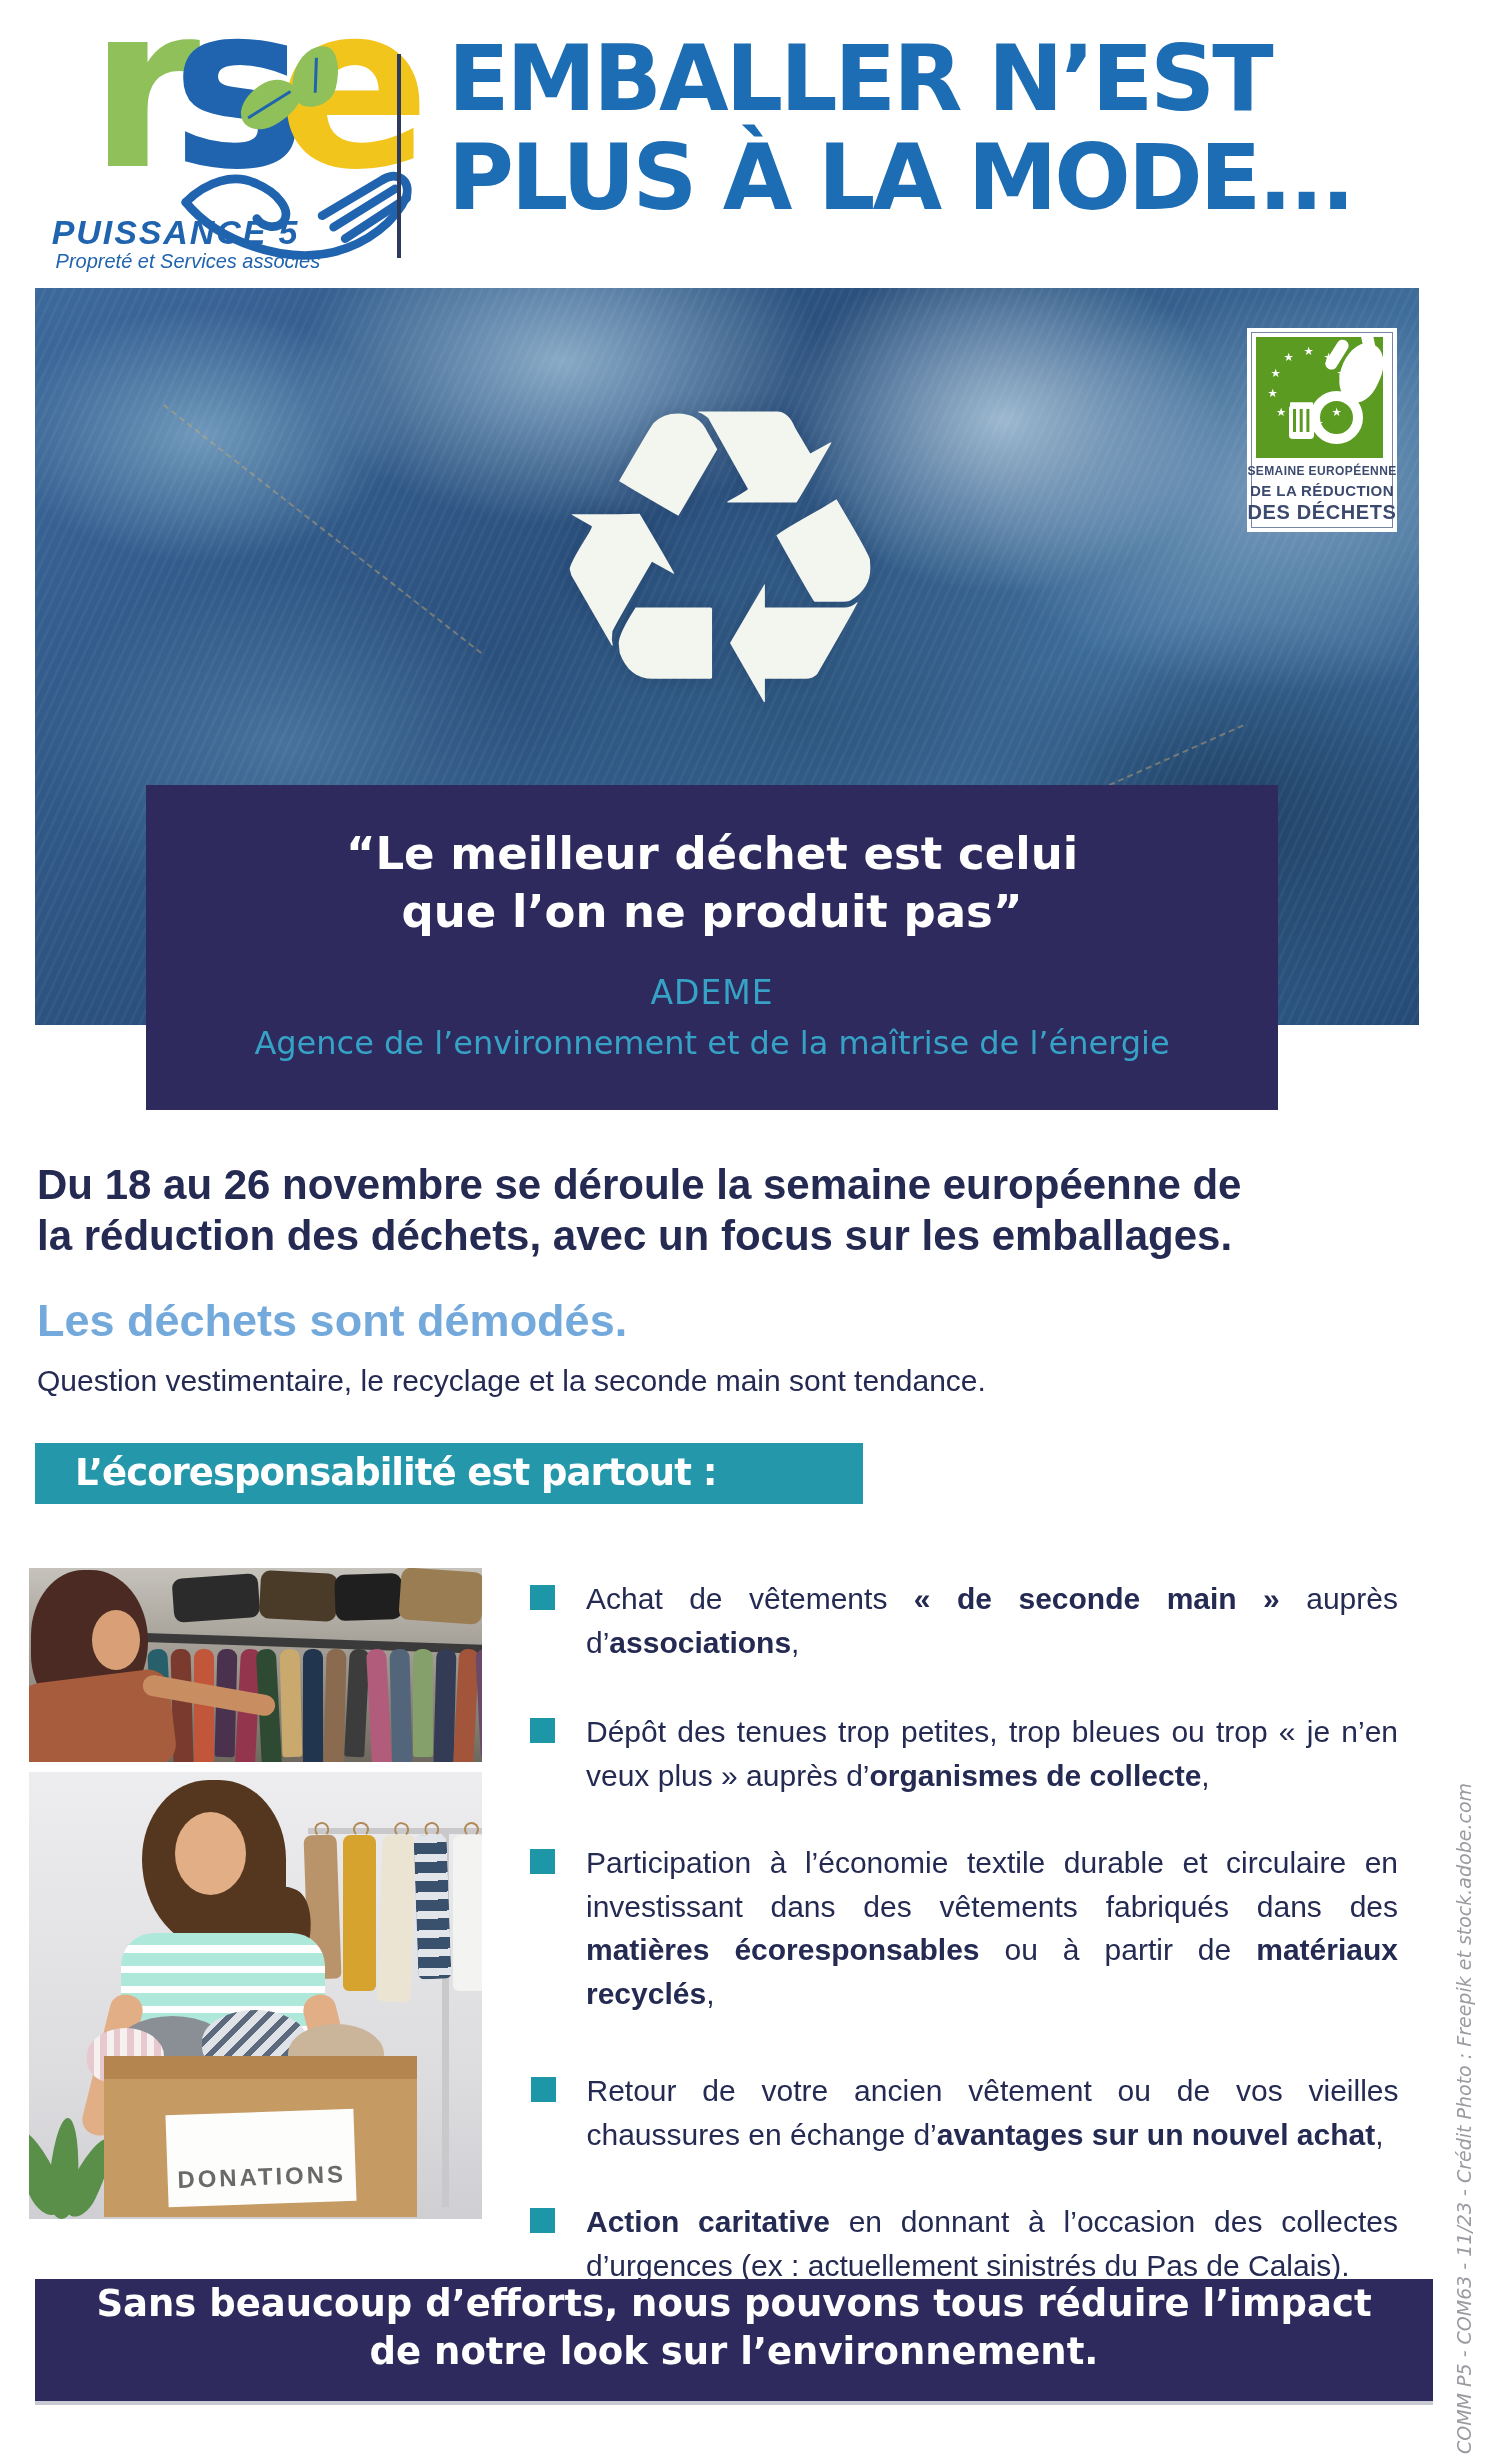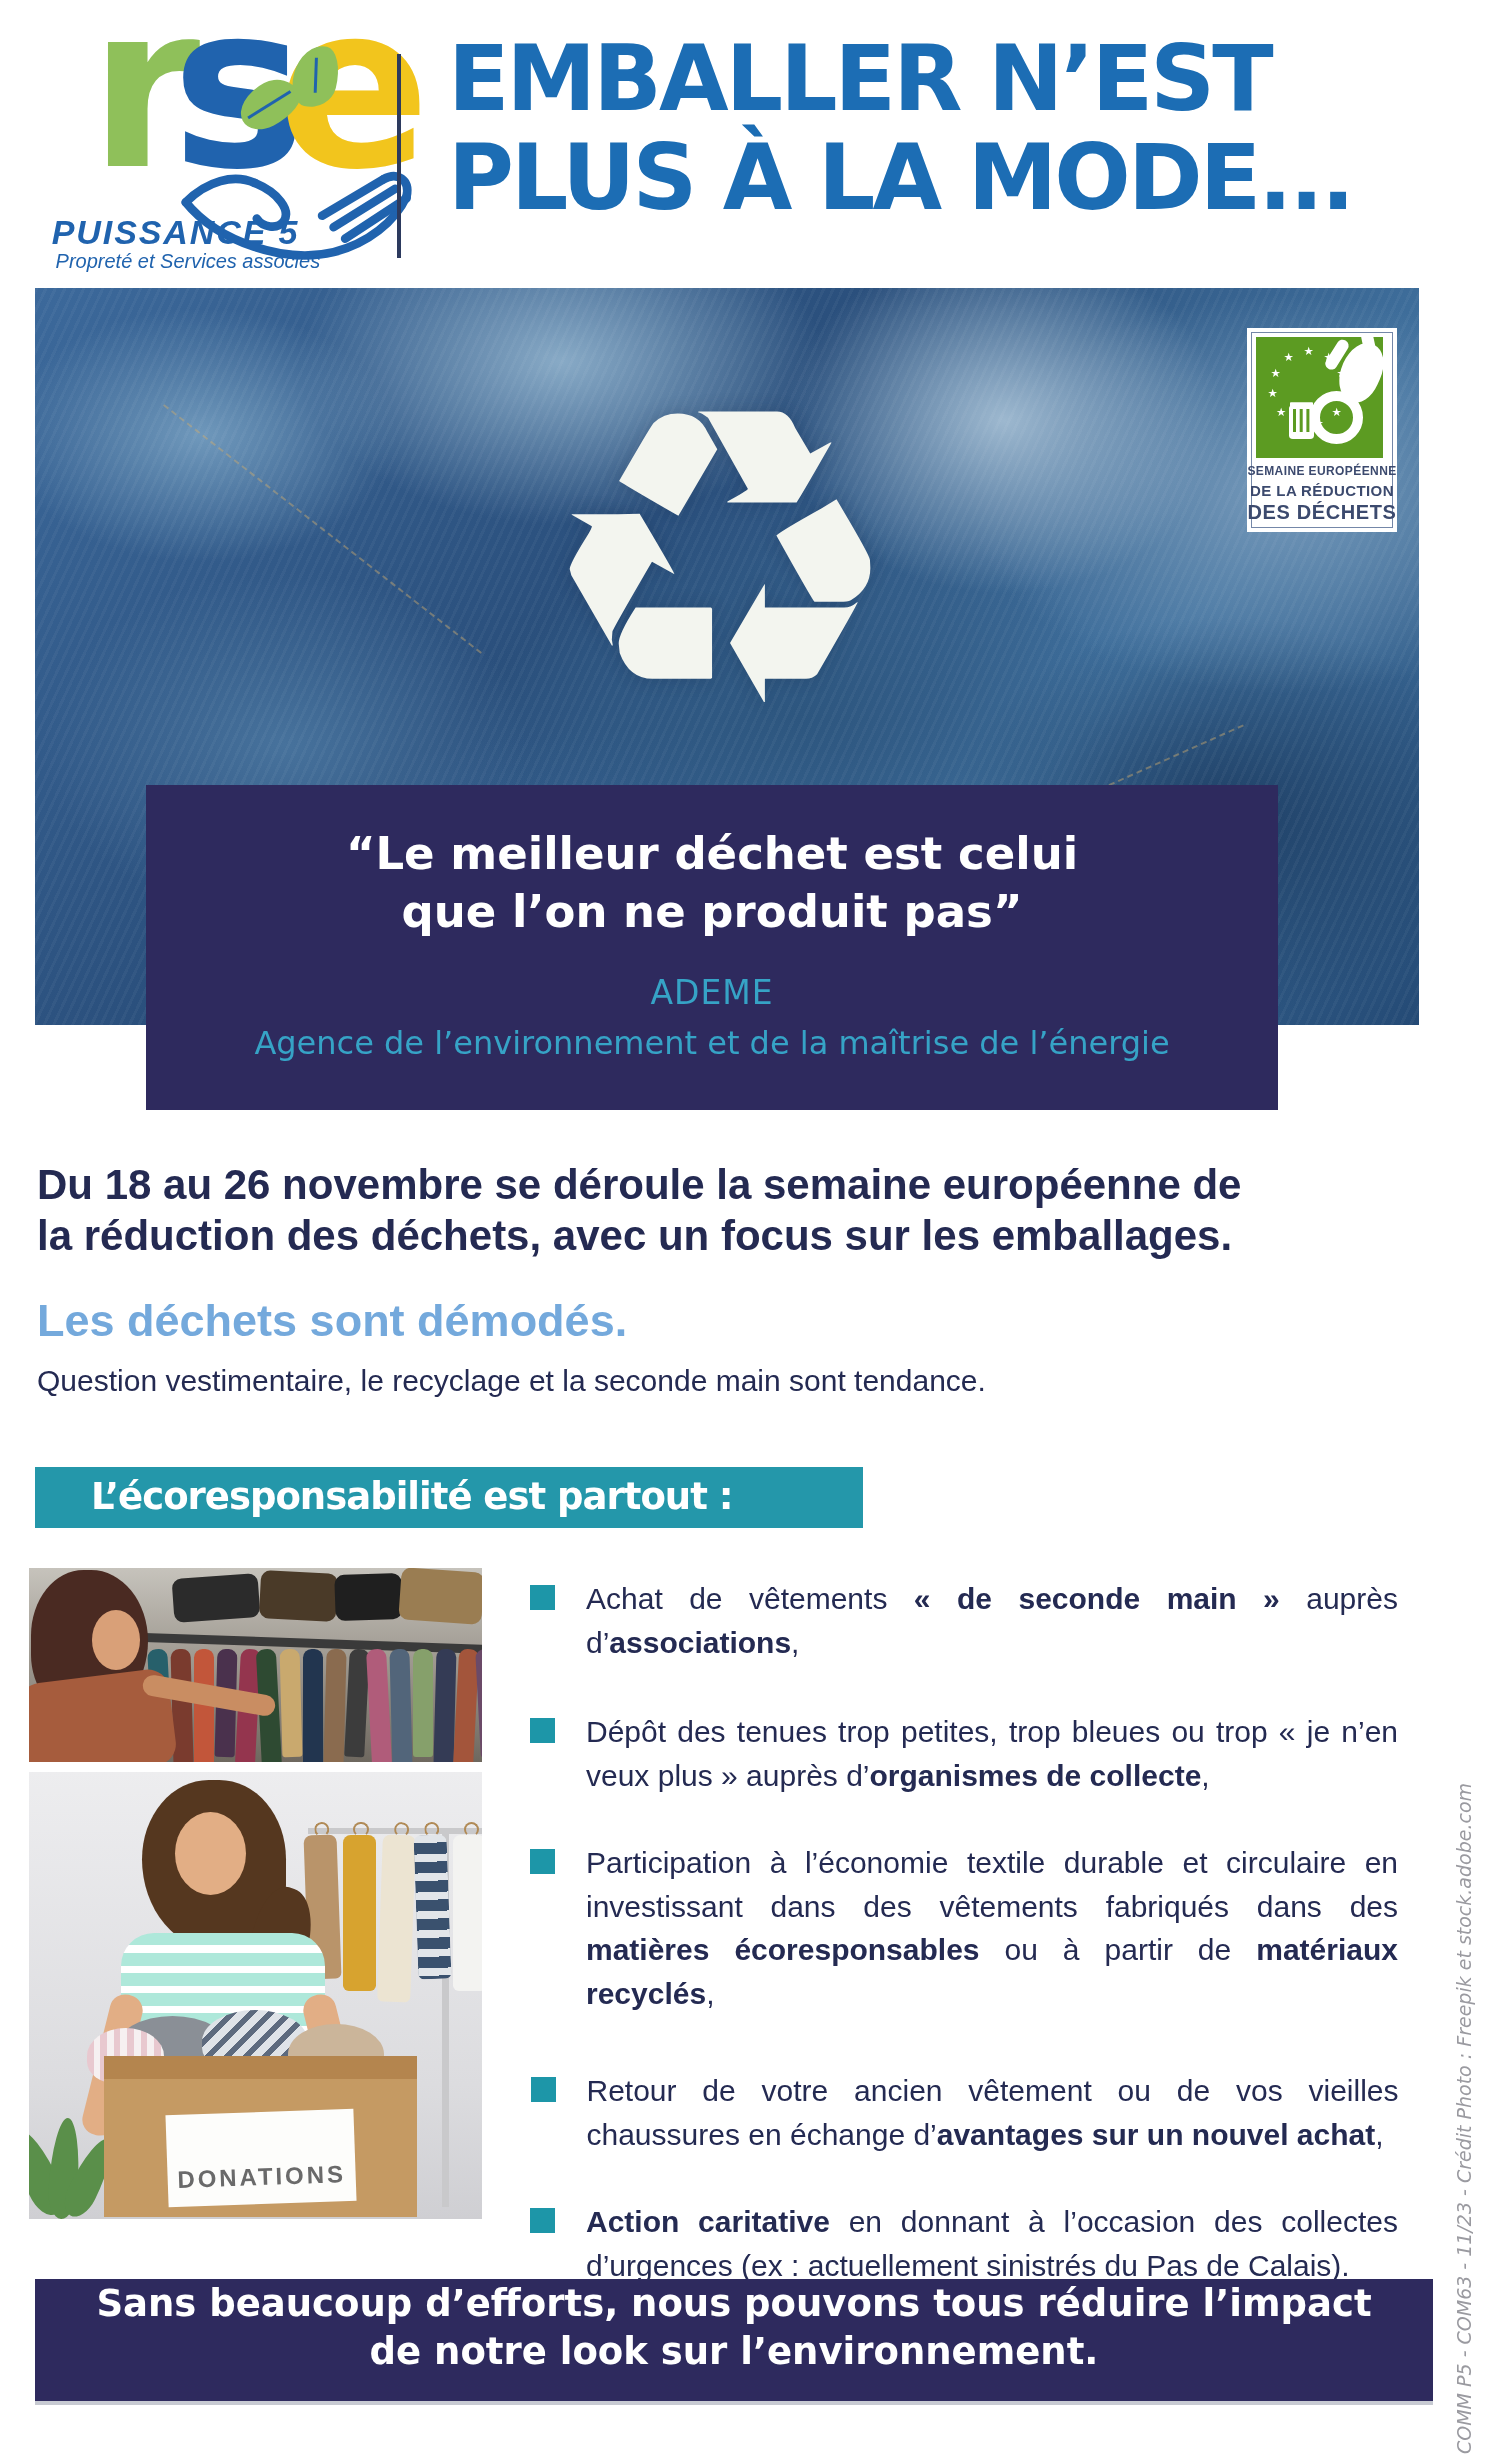--- a/index.html
+++ b/index.html
@@ -72,22 +72,22 @@
   .q-author{margin-top:33px;color:#36a3c6;font-size:33px;letter-spacing:1px;}
   .q-sub{margin-top:11.5px;color:#36a3c6;font-size:32px;}
 
   
   .intro-p{left:37px;top:1159px;width:1412px;color:#242a52;font-size:42px;font-weight:bold;line-height:1.22;}
   .subhead{left:37px;top:1295px;width:1153px;color:#74a9dc;font-size:45px;font-weight:bold;}
   .intro-b{left:37px;top:1364px;width:1249px;color:#242a52;font-size:30px;}
 
   
   .teal-banner{left:35px;top:1443px;width:828px;height:61px;background:#2497aa;color:#fff;
-      font-size:37px;font-weight:bold;line-height:60px;padding-left:56px;box-sizing:border-box;
-      font-family:"DejaVu Sans",sans-serif;letter-spacing:-1px;margin-top:24px;}
+      font-size:37px;font-weight:bold;line-height:60px;padding-left:40px;box-sizing:border-box;
+      font-family:"DejaVu Sans",sans-serif;letter-spacing:-1px;}
 
   
   .photo{overflow:hidden;}
   .photo1{left:29px;top:1568px;width:453px;height:194px;background:linear-gradient(180deg,#c6c3bc,#989289 55%,#6e685f);}
   .p1blob{position:absolute;border-radius:9.6px;}
   .p1rail{position:absolute;left:115px;top:71px;width:346px;height:8.6px;background:#3a3a3a;transform:rotate(2deg);}
   .p1strips{position:absolute;left:121px;top:81px;display:flex;gap:1.9px;}
   .strip{width:20px;height:113px;border-radius:8.6px 8.6px 2.9px 2.9px;}
   .w1hair{position:absolute;left:1.9px;top:1.9px;width:117px;height:146px;background:#4a2a22;
       border-radius:48% 52% 55% 45%;}

